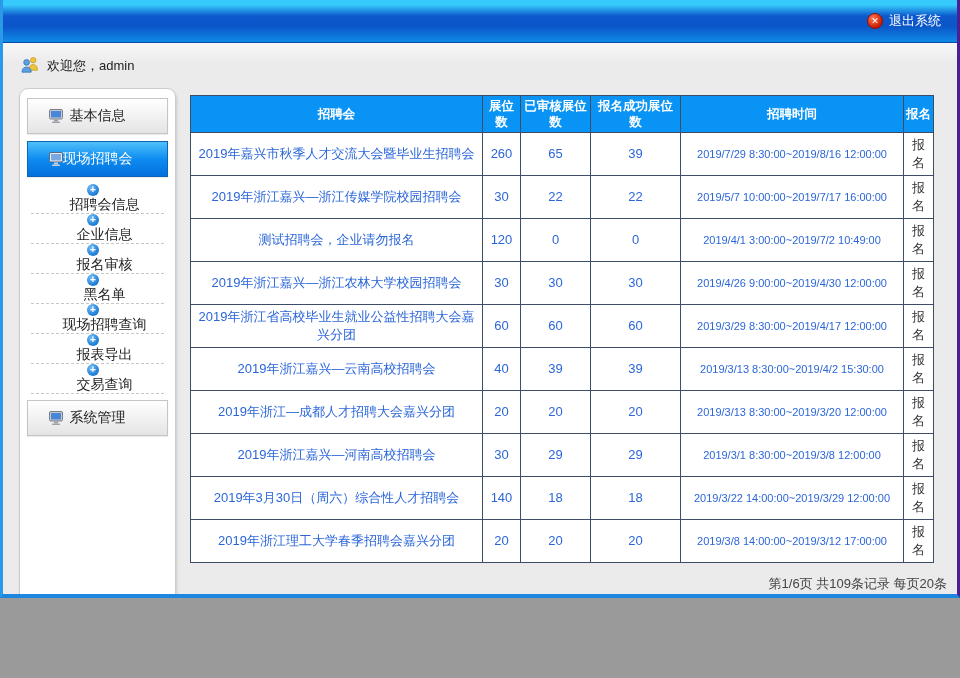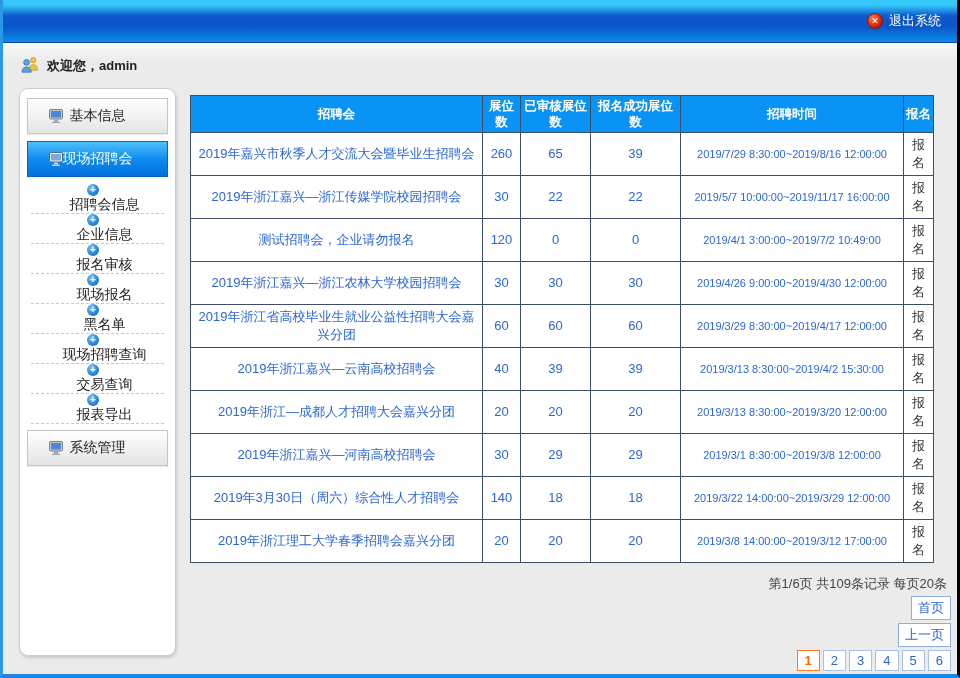--- a/index.html
+++ b/index.html
@@ -2,23 +2,23 @@
 <html><head>
 <meta charset="utf-8">
 <style>
   * { box-sizing: border-box; margin: 0; padding: 0; }
   html,body { width:100%; height:100%; }
   body {
     font-family: "Liberation Sans", "DejaVu Sans", sans-serif;
     background:#9a9a9a;
   }
   .window {
-    width:960px; height:678px; position:relative; overflow:hidden;
+    width:960px; height:598px; position:relative; overflow:hidden;
     background:#a16207;
-    border-left:3px solid #2a9ae8; border-right:3px solid #000000; border-bottom:4px solid #1d87e0;
+    border-left:3px solid #2a9ae8; border-right:3px solid #4c1d95; border-bottom:4px solid #1d87e0;
   }
   
   .topbar {
     height:43px;
     background:linear-gradient(180deg,#36c9fb 0%,#36c9fb 12%,#0d59cd 38%,#0a55c8 62%,#0f8ae5 100%);
     border-bottom:1px solid #0a48a6;
     display:flex; align-items:center; justify-content:flex-end;
     padding-right:16px;
   }
   .logout {
@@ -29,21 +29,21 @@
     width:16px; height:16px; border-radius:50%;
     background:radial-gradient(circle at 35% 30%, #ff7a55, #cc1c00 70%);
     border:1px solid #8f1200;
     color:#fff; font-size:9px; font-weight:bold; line-height:14px; text-align:center;
   }
   .logout-icon::before { content:"✕"; }
   
   .content { background:linear-gradient(180deg,#f8f8f8 0,#ebebeb 20px); height:631px; }
   .welcome {
     display:flex; align-items:center; gap:7px;
-    padding:13px 0 10px 18px; font-size:13px; color:#222;font-weight:bold;
+    padding:13px 0 10px 18px; font-size:13px; color:#222;
   }
   
   .layout { display:flex; gap:14px; padding:2px 12px 0 16px; align-items:flex-start; }
   
   .sidebar {
     width:157px; min-height:568px; background:#fff;
     border:1px solid #cccccc; border-radius:9px;
     box-shadow:1px 2px 3px rgba(0,0,0,.14);
     padding:9px 7px;
   }
@@ -175,37 +175,33 @@
             <div class="sub-item">
               <span class="plus-icon"></span>
               <span>企业信息</span>
             </div>
             <div class="sub-item">
               <span class="plus-icon"></span>
               <span>报名审核</span>
             </div>
             <div class="sub-item">
               <span class="plus-icon"></span>
-              <span>现场报名</span>
-            </div>
-            <div class="sub-item">
-              <span class="plus-icon"></span>
               <span>黑名单</span>
             </div>
             <div class="sub-item">
               <span class="plus-icon"></span>
               <span>现场招聘查询</span>
             </div>
             <div class="sub-item">
               <span class="plus-icon"></span>
+              <span>报表导出</span>
+            </div>
+            <div class="sub-item">
+              <span class="plus-icon"></span>
               <span>交易查询</span>
-            </div>
-            <div class="sub-item">
-              <span class="plus-icon"></span>
-              <span>报表导出</span>
             </div>
           </div>
 
         <div class="side-btn">
           <span class="menu-ic">
             <svg width="17" height="15" viewBox="0 0 17 15">
               <rect x="2.5" y="0.5" width="13" height="9.5" rx="1.5" fill="#c8ccd2" stroke="#787e86"></rect>
               <rect x="4" y="2" width="10" height="6.5" fill="#4a86d8"></rect>
               <rect x="7" y="10.5" width="4" height="1.8" fill="#9aa0a8"></rect>
               <rect x="5" y="12.4" width="8" height="1.5" rx="0.7" fill="#9aa0a8"></rect>
@@ -242,21 +238,21 @@
                 <td class="col-num">65</td>
                 <td class="col-num">39</td>
                 <td class="col-time">2019/7/29 8:30:00~2019/8/16 12:00:00</td>
                 <td class="col-action">报名</td>
               </tr>
               <tr>
                 <td class="col-name">2019年浙江嘉兴—浙江传媒学院校园招聘会</td>
                 <td class="col-num">30</td>
                 <td class="col-num">22</td>
                 <td class="col-num">22</td>
-                <td class="col-time">2019/5/7 10:00:00~2019/11/17 16:00:00</td>
+                <td class="col-time">2019/5/7 10:00:00~2019/7/17 16:00:00</td>
                 <td class="col-action">报名</td>
               </tr>
               <tr>
                 <td class="col-name">测试招聘会，企业请勿报名</td>
                 <td class="col-num">120</td>
                 <td class="col-num">0</td>
                 <td class="col-num">0</td>
                 <td class="col-time">2019/4/1 3:00:00~2019/7/2 10:49:00</td>
                 <td class="col-action">报名</td>
               </tr>

